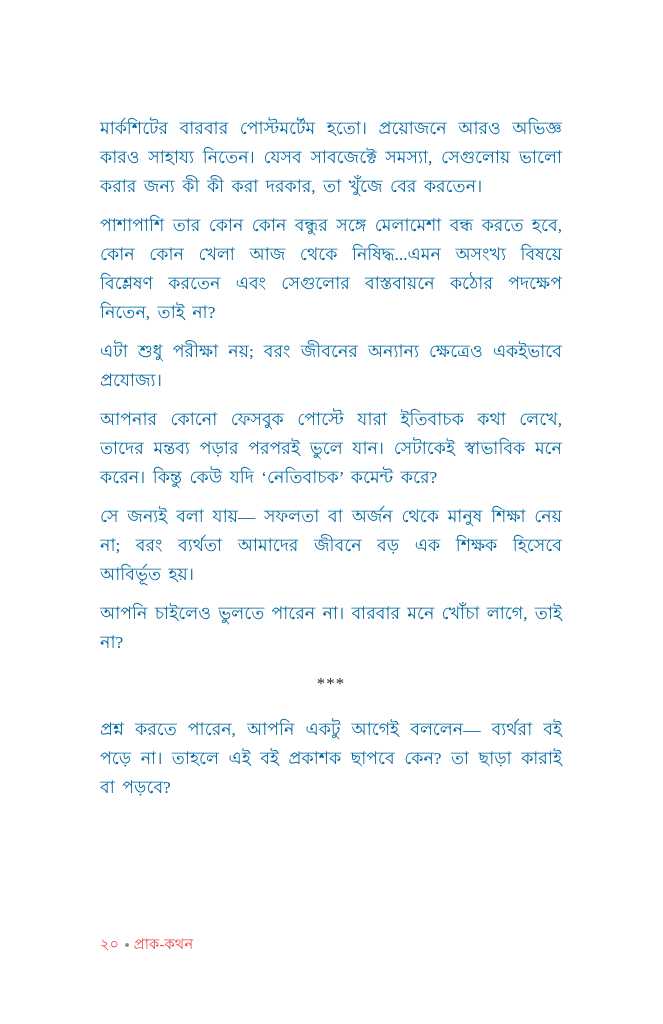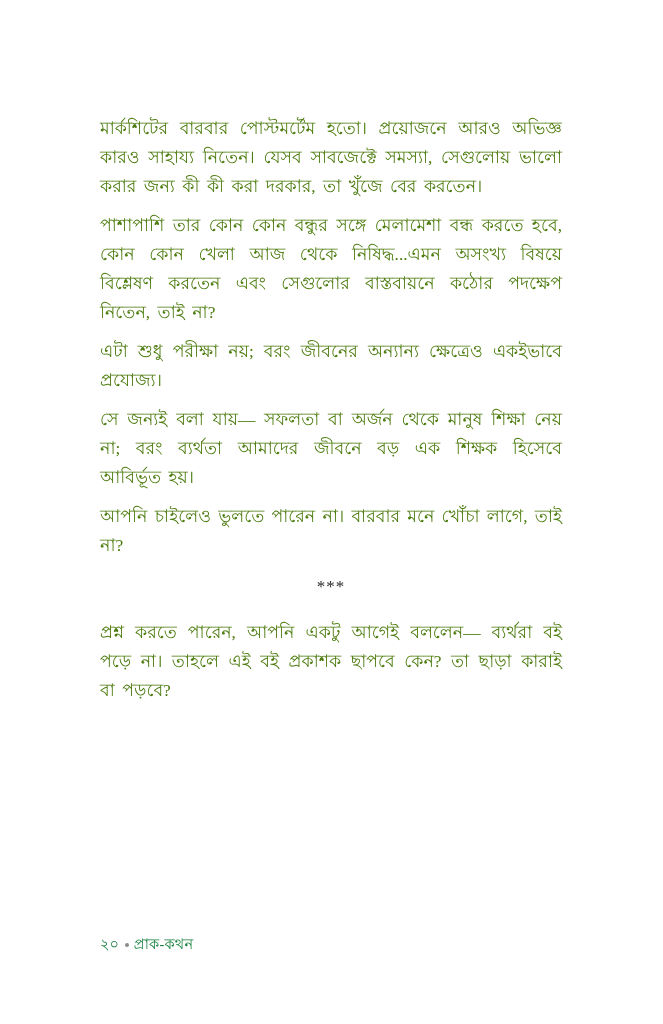--- a/index.html
+++ b/index.html
@@ -26,21 +26,21 @@
     position: absolute;
     left: 100px;
     top: 114px;
     width: 462px;
   }
 
   .para {
     margin: 0 0 10px 0;
     font-size: 17.4px;
     line-height: 29px;
-    color: #4d7c0f;
+    color: #0369a1;
     text-align: justify;
     text-justify: inter-word;
     word-spacing: 0.02em;
     font-family: "Liberation Serif", "DejaVu Serif", serif;
     -webkit-font-smoothing: antialiased;
   }
 
   
   .para.loose { word-spacing: 0.18em; }
 
@@ -53,21 +53,21 @@
     letter-spacing: 1px;
   }
 
   .footer {
     position: absolute;
     left: 100px;
     top: 934px;
     width: 462px;
     font-size: 14.5px;
     line-height: 20px;
-    color: #15803d;
+    color: #ef4444;
     font-family: "Liberation Serif", "DejaVu Serif", serif;
     white-space: nowrap;
   }
   .footer .page-num { margin-right: 4px; }
   .footer .dot {
     display: inline-block;
     width: 4px;
     height: 4px;
     border-radius: 50%;
     background: #8c8c8c;
@@ -79,20 +79,21 @@
 </head>
 <body>
 
 <div class="page">
 
   <div class="text-block">
 
     <p class="para loose">মার্কশিটের বারবার পোস্টমর্টেম হতো। প্রয়োজনে আরও অভিজ্ঞ কারও সাহায্য নিতেন। যেসব সাবজেক্টে সমস্যা, সেগুলোয় ভালো করার জন্য কী কী করা দরকার, তা খুঁজে বের করতেন।</p>
     <p class="para loose">পাশাপাশি তার কোন কোন বন্ধুর সঙ্গে মেলামেশা বন্ধ করতে হবে, কোন কোন খেলা আজ থেকে নিষিদ্ধ...এমন অসংখ্য বিষয়ে বিশ্লেষণ করতেন এবং সেগুলোর বাস্তবায়নে কঠোর পদক্ষেপ নিতেন, তাই না?</p>
     <p class="para loose">এটা শুধু পরীক্ষা নয়; বরং জীবনের অন্যান্য ক্ষেত্রেও একইভাবে প্রযোজ্য।</p>
+    <p class="para loose">আপনার কোনো ফেসবুক পোস্টে যারা ইতিবাচক কথা লেখে, তাদের মন্তব্য পড়ার পরপরই ভুলে যান। সেটাকেই স্বাভাবিক মনে করেন। কিন্তু কেউ যদি ‘নেতিবাচক’ কমেন্ট করে?</p>
     <p class="para loose">সে জন্যই বলা যায়— সফলতা বা অর্জন থেকে মানুষ শিক্ষা নেয় না; বরং ব্যর্থতা আমাদের জীবনে বড় এক শিক্ষক হিসেবে আবির্ভূত হয়।</p>
     <p class="para">আপনি চাইলেও ভুলতে পারেন না। বারবার মনে খোঁচা লাগে, তাই না?</p>
 
     <div class="separator">***</div>
 
     <p class="para loose">প্রশ্ন করতে পারেন, আপনি একটু আগেই বললেন— ব্যর্থরা বই পড়ে না। তাহলে এই বই প্রকাশক ছাপবে কেন? তা ছাড়া কারাই বা পড়বে?</p>
 
   </div>
 
   <div class="footer">

